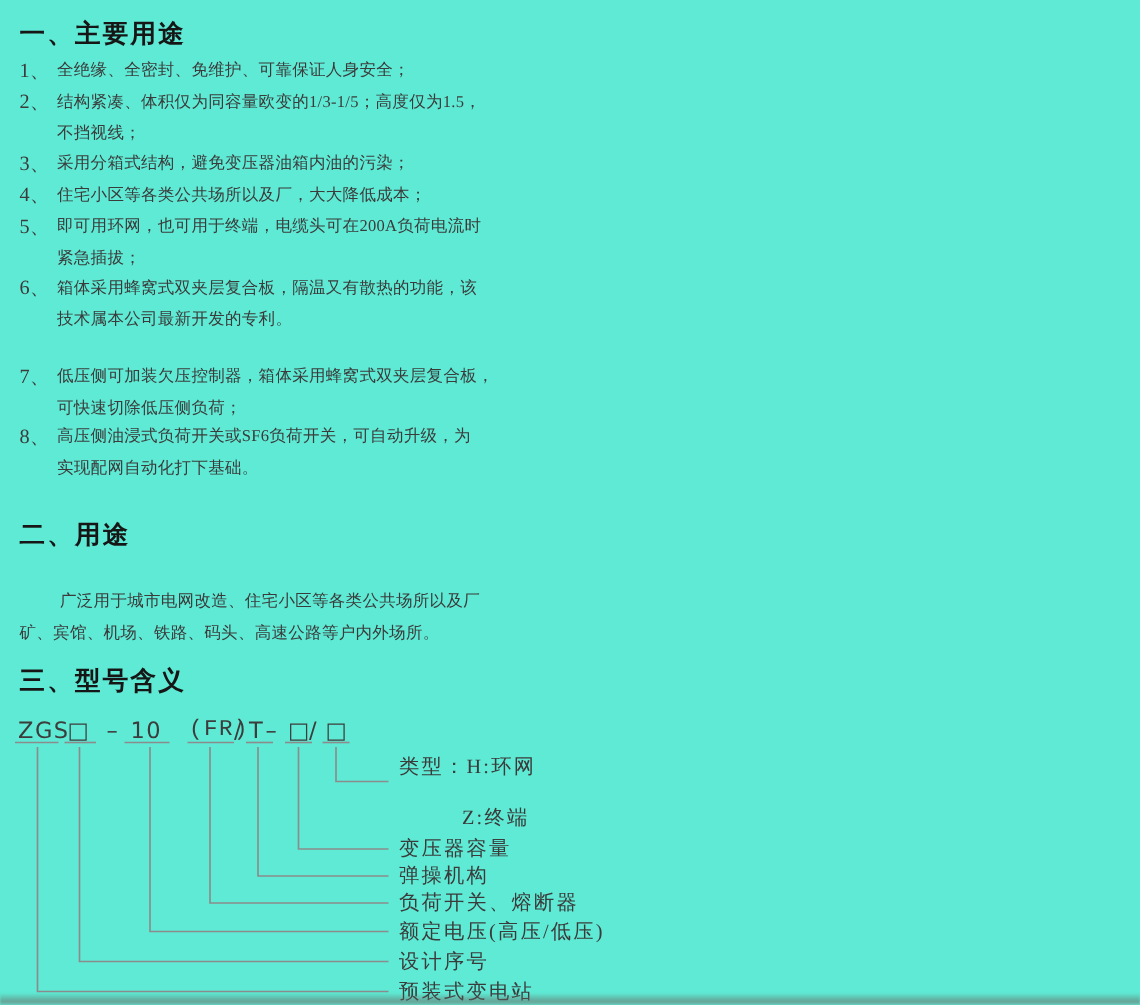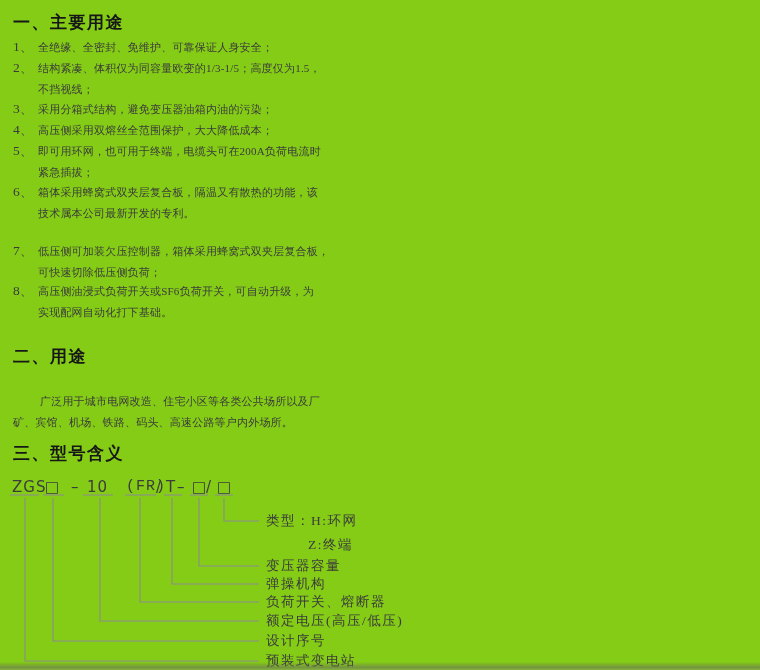--- a/index.html
+++ b/index.html
@@ -1,19 +1,19 @@
 <!DOCTYPE html>
 <html><head>
 <meta charset="utf-8">
 <style>
   html,body{margin:0;padding:0;}
   .page{
     position:relative;
     width:760px;height:670px;
-    background:#84cc16;
+    background:#5eead4;
     overflow:hidden;
     font-family:"Liberation Serif","DejaVu Serif",serif;
     color:#3b3b3b;
   }
   .sec-title{
     position:absolute;left:13px;margin:0;
     font-family:"Liberation Sans","DejaVu Sans",sans-serif;
     font-weight:700;font-size:17px;color:#161616;
     letter-spacing:1.5px;white-space:nowrap;
   }
@@ -65,21 +65,21 @@
         <span class="num">2、</span>
         <div class="ln">结构紧凑、体积仅为同容量欧变的1/3-1/5；高度仅为1.5，</div>
         <div class="ln">不挡视线；</div>
       </div>
       <div class="item" style="top: 62px;">
         <span class="num">3、</span>
         <div class="ln">采用分箱式结构，避免变压器油箱内油的污染；</div>
       </div>
       <div class="item" style="top: 83px;">
         <span class="num">4、</span>
-        <div class="ln">高压侧采用双熔丝全范围保护，大大降低成本；</div>
+        <div class="ln">住宅小区等各类公共场所以及厂，大大降低成本；</div>
       </div>
       <div class="item" style="top: 104px;">
         <span class="num">5、</span>
         <div class="ln">即可用环网，也可用于终端，电缆头可在200A负荷电流时</div>
         <div class="ln">紧急插拔；</div>
       </div>
       <div class="item" style="top: 145px;">
         <span class="num">6、</span>
         <div class="ln">箱体采用蜂窝式双夹层复合板，隔温又有散热的功能，该</div>
         <div class="ln">技术属本公司最新开发的专利。</div>
@@ -126,21 +126,21 @@
       <span class="code-seg" style="left: 45px;">□</span>
       <span class="code-seg" style="left: 71px;">–</span>
       <span class="code-seg" style="left: 87px;">10</span>
       <span class="code-seg" style="left: 126px; font-family: Liberation Mono, monospace;">(FR)</span>
       <span class="code-seg" style="left: 156px;">/</span>
       <span class="code-seg" style="left: 166px;">T</span>
       <span class="code-seg" style="left: 177px;">–</span>
       <span class="code-seg" style="left: 192px;">□</span>
       <span class="code-seg" style="left: 206px;">/</span>
       <span class="code-seg" style="left: 217px;">□</span>
-      <span class="dg-label" style="left: 266px; top: 42px;">类型：H:环网</span>
+      <span class="dg-label" style="left: 266px; top: 32px;">类型：H:环网</span>
       <span class="dg-label" style="left: 308px; top: 66px;">Z:终端</span>
       <span class="dg-label" style="left: 266px; top: 87px;">变压器容量</span>
       <span class="dg-label" style="left: 266px; top: 105px;">弹操机构</span>
       <span class="dg-label" style="left: 266px; top: 123px;">负荷开关、熔断器</span>
       <span class="dg-label" style="left: 266px; top: 142px;">额定电压(高压/低压)</span>
       <span class="dg-label" style="left: 266px; top: 162px;">设计序号</span>
       <span class="dg-label" style="left: 266px; top: 182px;">预装式变电站</span>
     </div>
 
   <div class="scan-shadow"></div>

